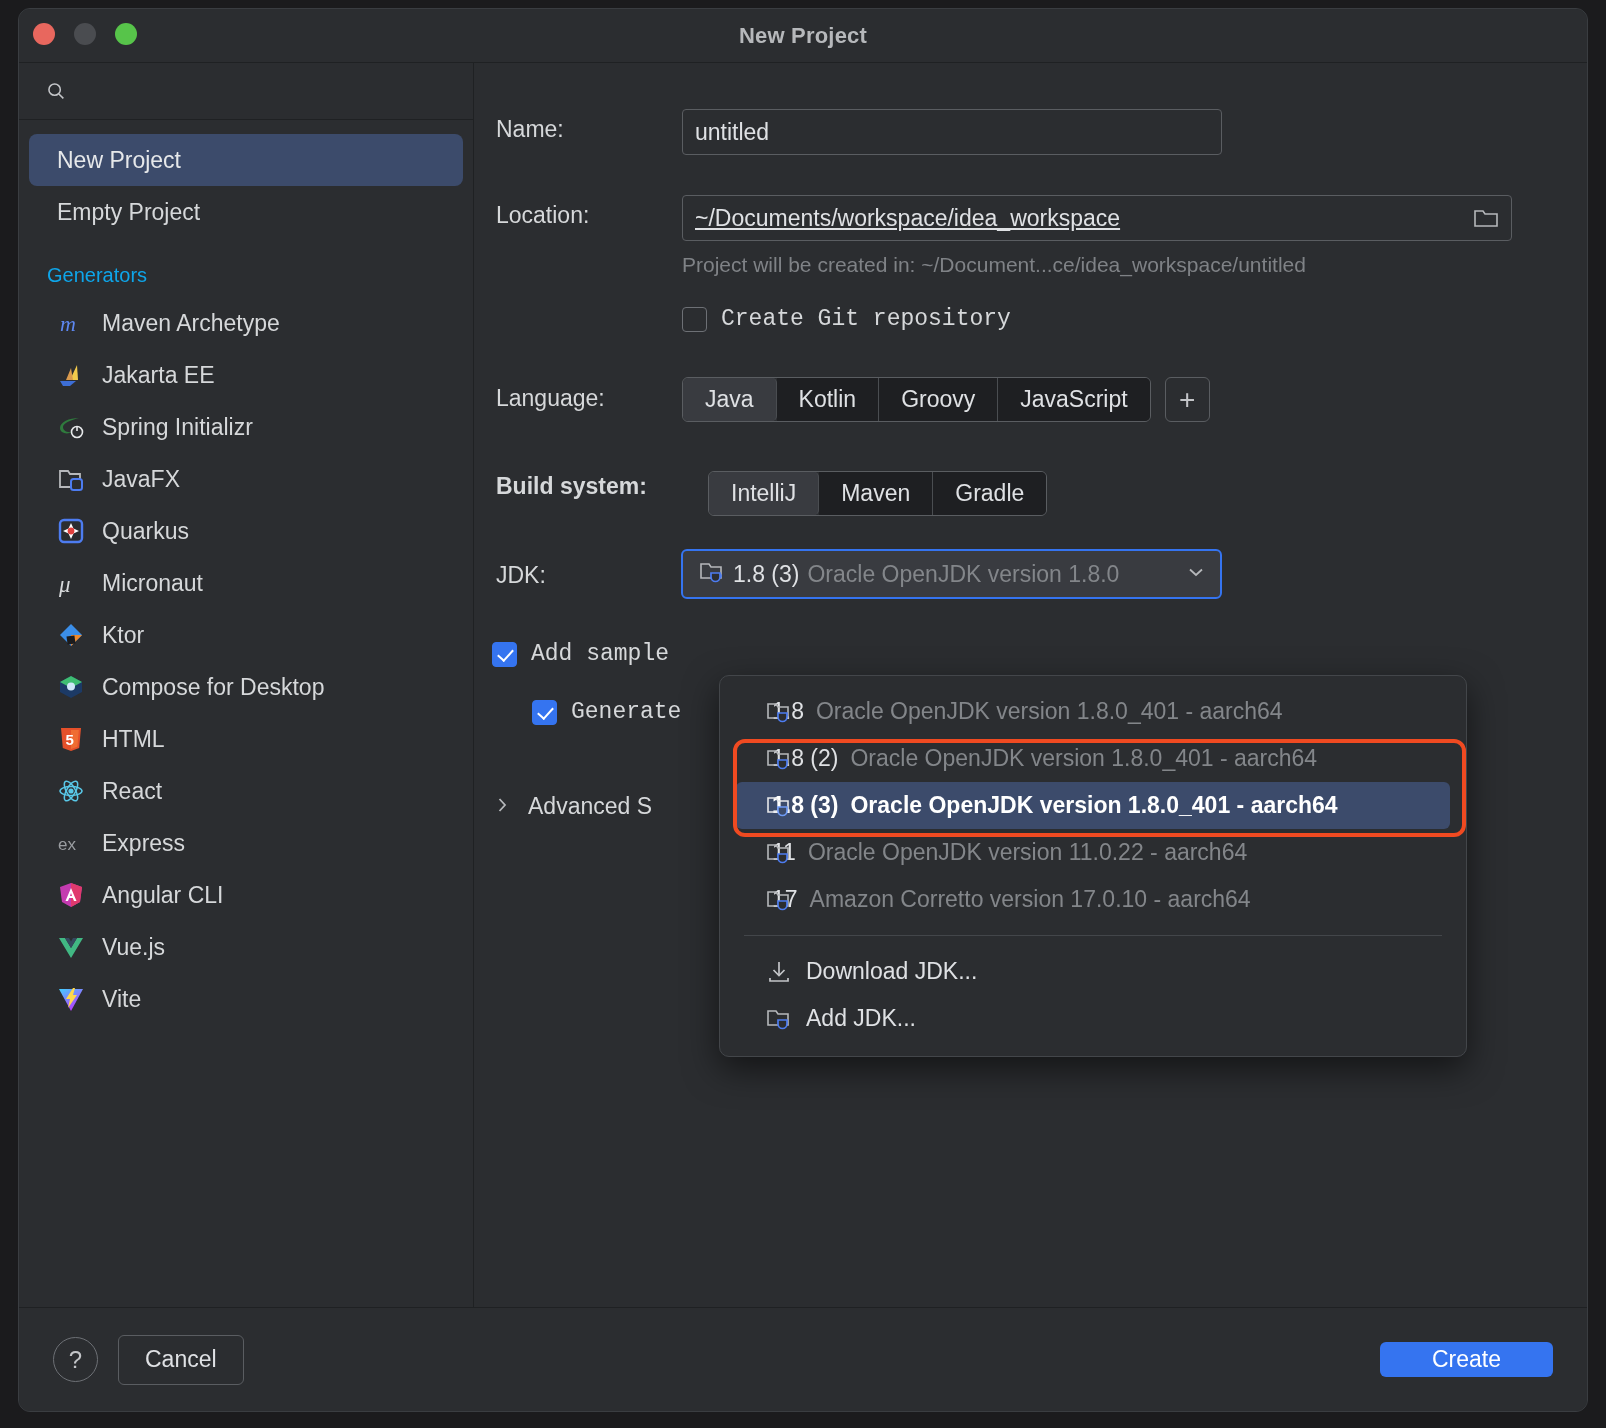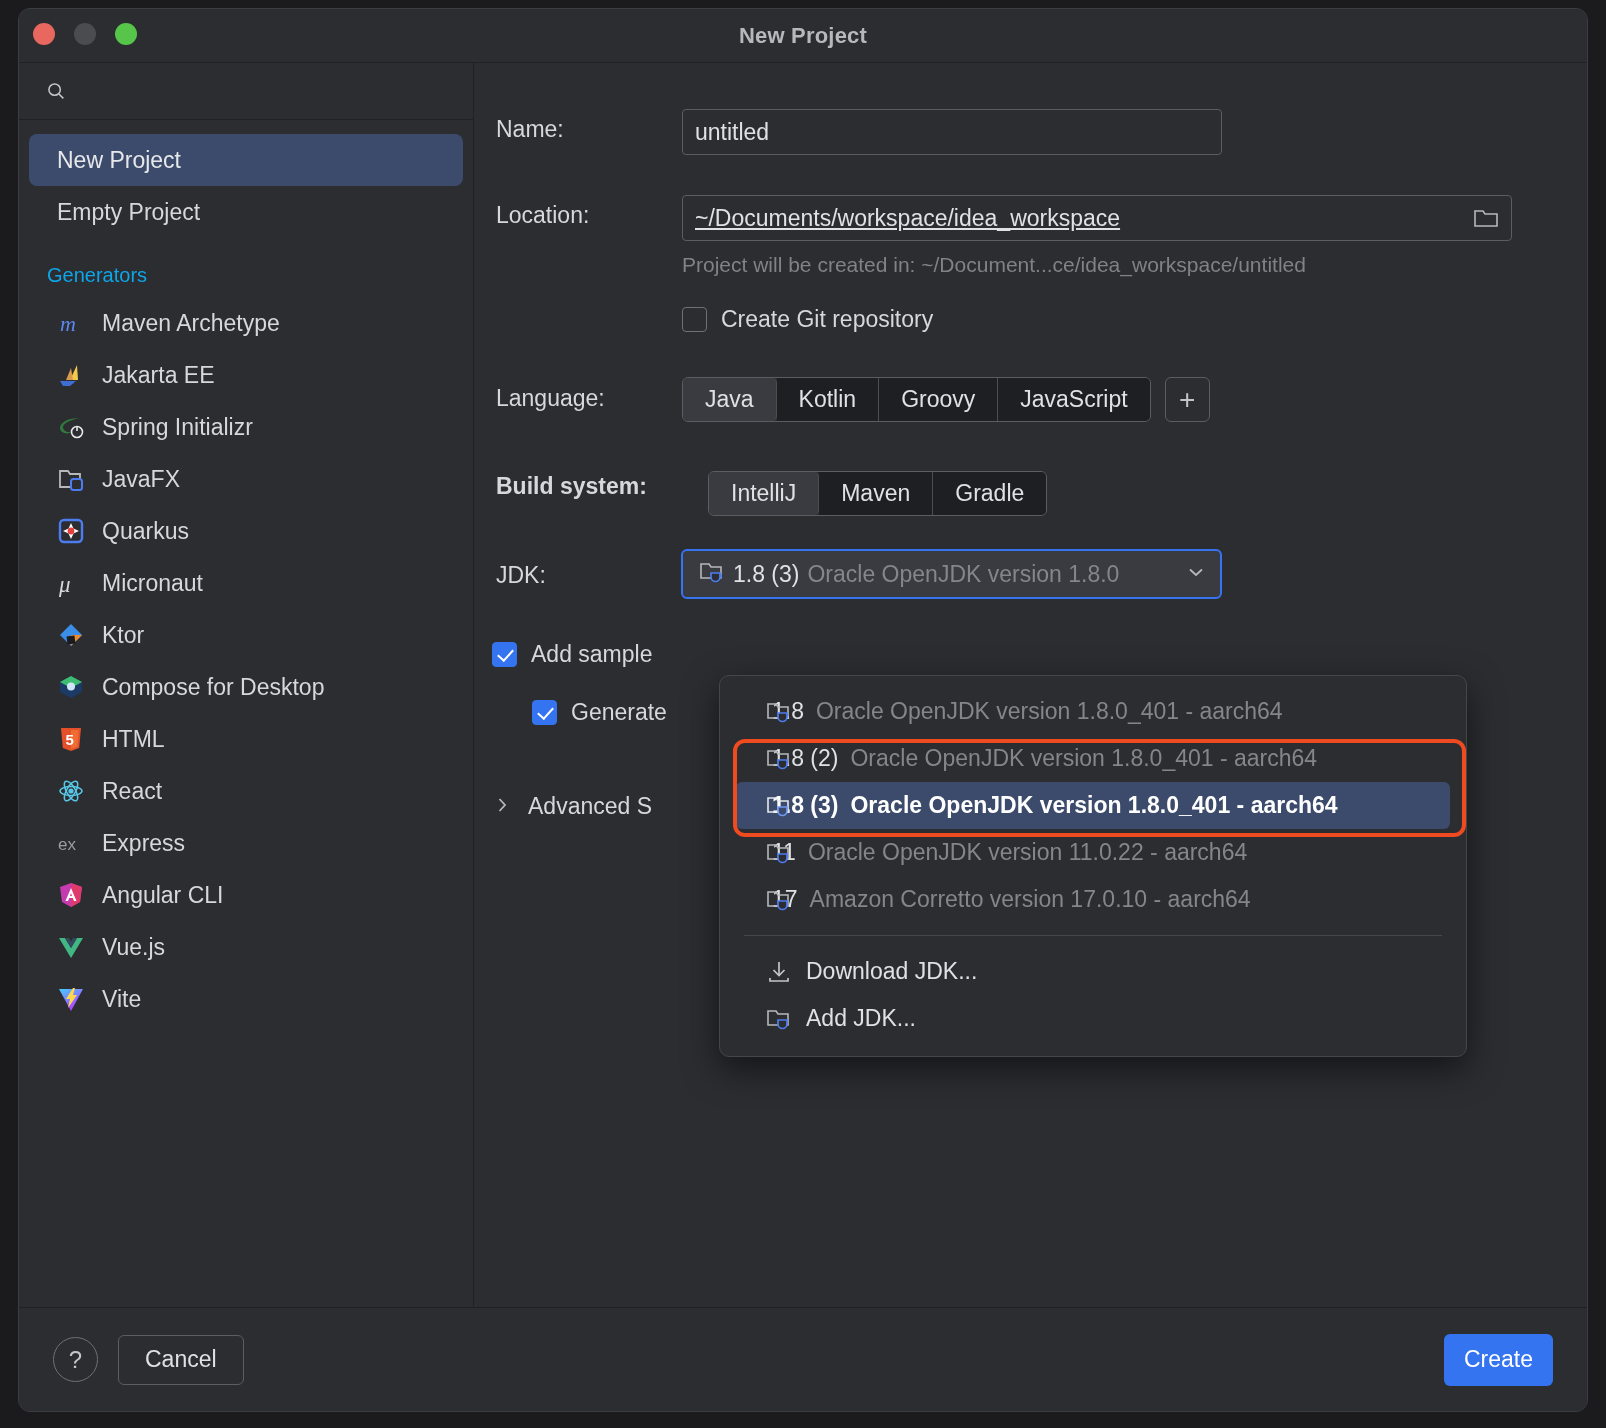--- a/index.html
+++ b/index.html
@@ -144,21 +144,21 @@
     color: #dfe1e4;
   }
 
   .hint {
     position: absolute;
     font-size: 21px;
     color: #7f8286;
     white-space: nowrap;
   }
 
-  .cb-row { display: flex; align-items: center; gap: 14px; }
+  .cb-row { display: flex; align-items: center; gap: 14px; font-family: Liberation Mono, monospace; }
   .checkbox {
     width: 25px; height: 25px;
     border-radius: 4px;
     border: 1.5px solid #6d7075;
     background: transparent;
     flex: 0 0 25px;
     position: relative;
   }
   .checkbox.checked {
     background: #3574f0;
@@ -316,22 +316,22 @@
     height: 50px;
     padding: 0 26px;
     border: 1px solid #5a5d61;
     border-radius: 6px;
     display: flex; align-items: center; justify-content: center;
     font-size: 23px;
     color: #dfe1e4;
   }
   .spacer { flex: 1 1 auto; }
   .create-btn {
-    height: 52px;
-    padding: 0 20px;
+    height: 35px;
+    padding: 0 52px;
     background: #3574f0;
     border-radius: 6px;
     display: flex; align-items: center; justify-content: center;
     font-size: 23px;
     color: #ffffff;
   }
 </style>
 </head>
 <body>
 

